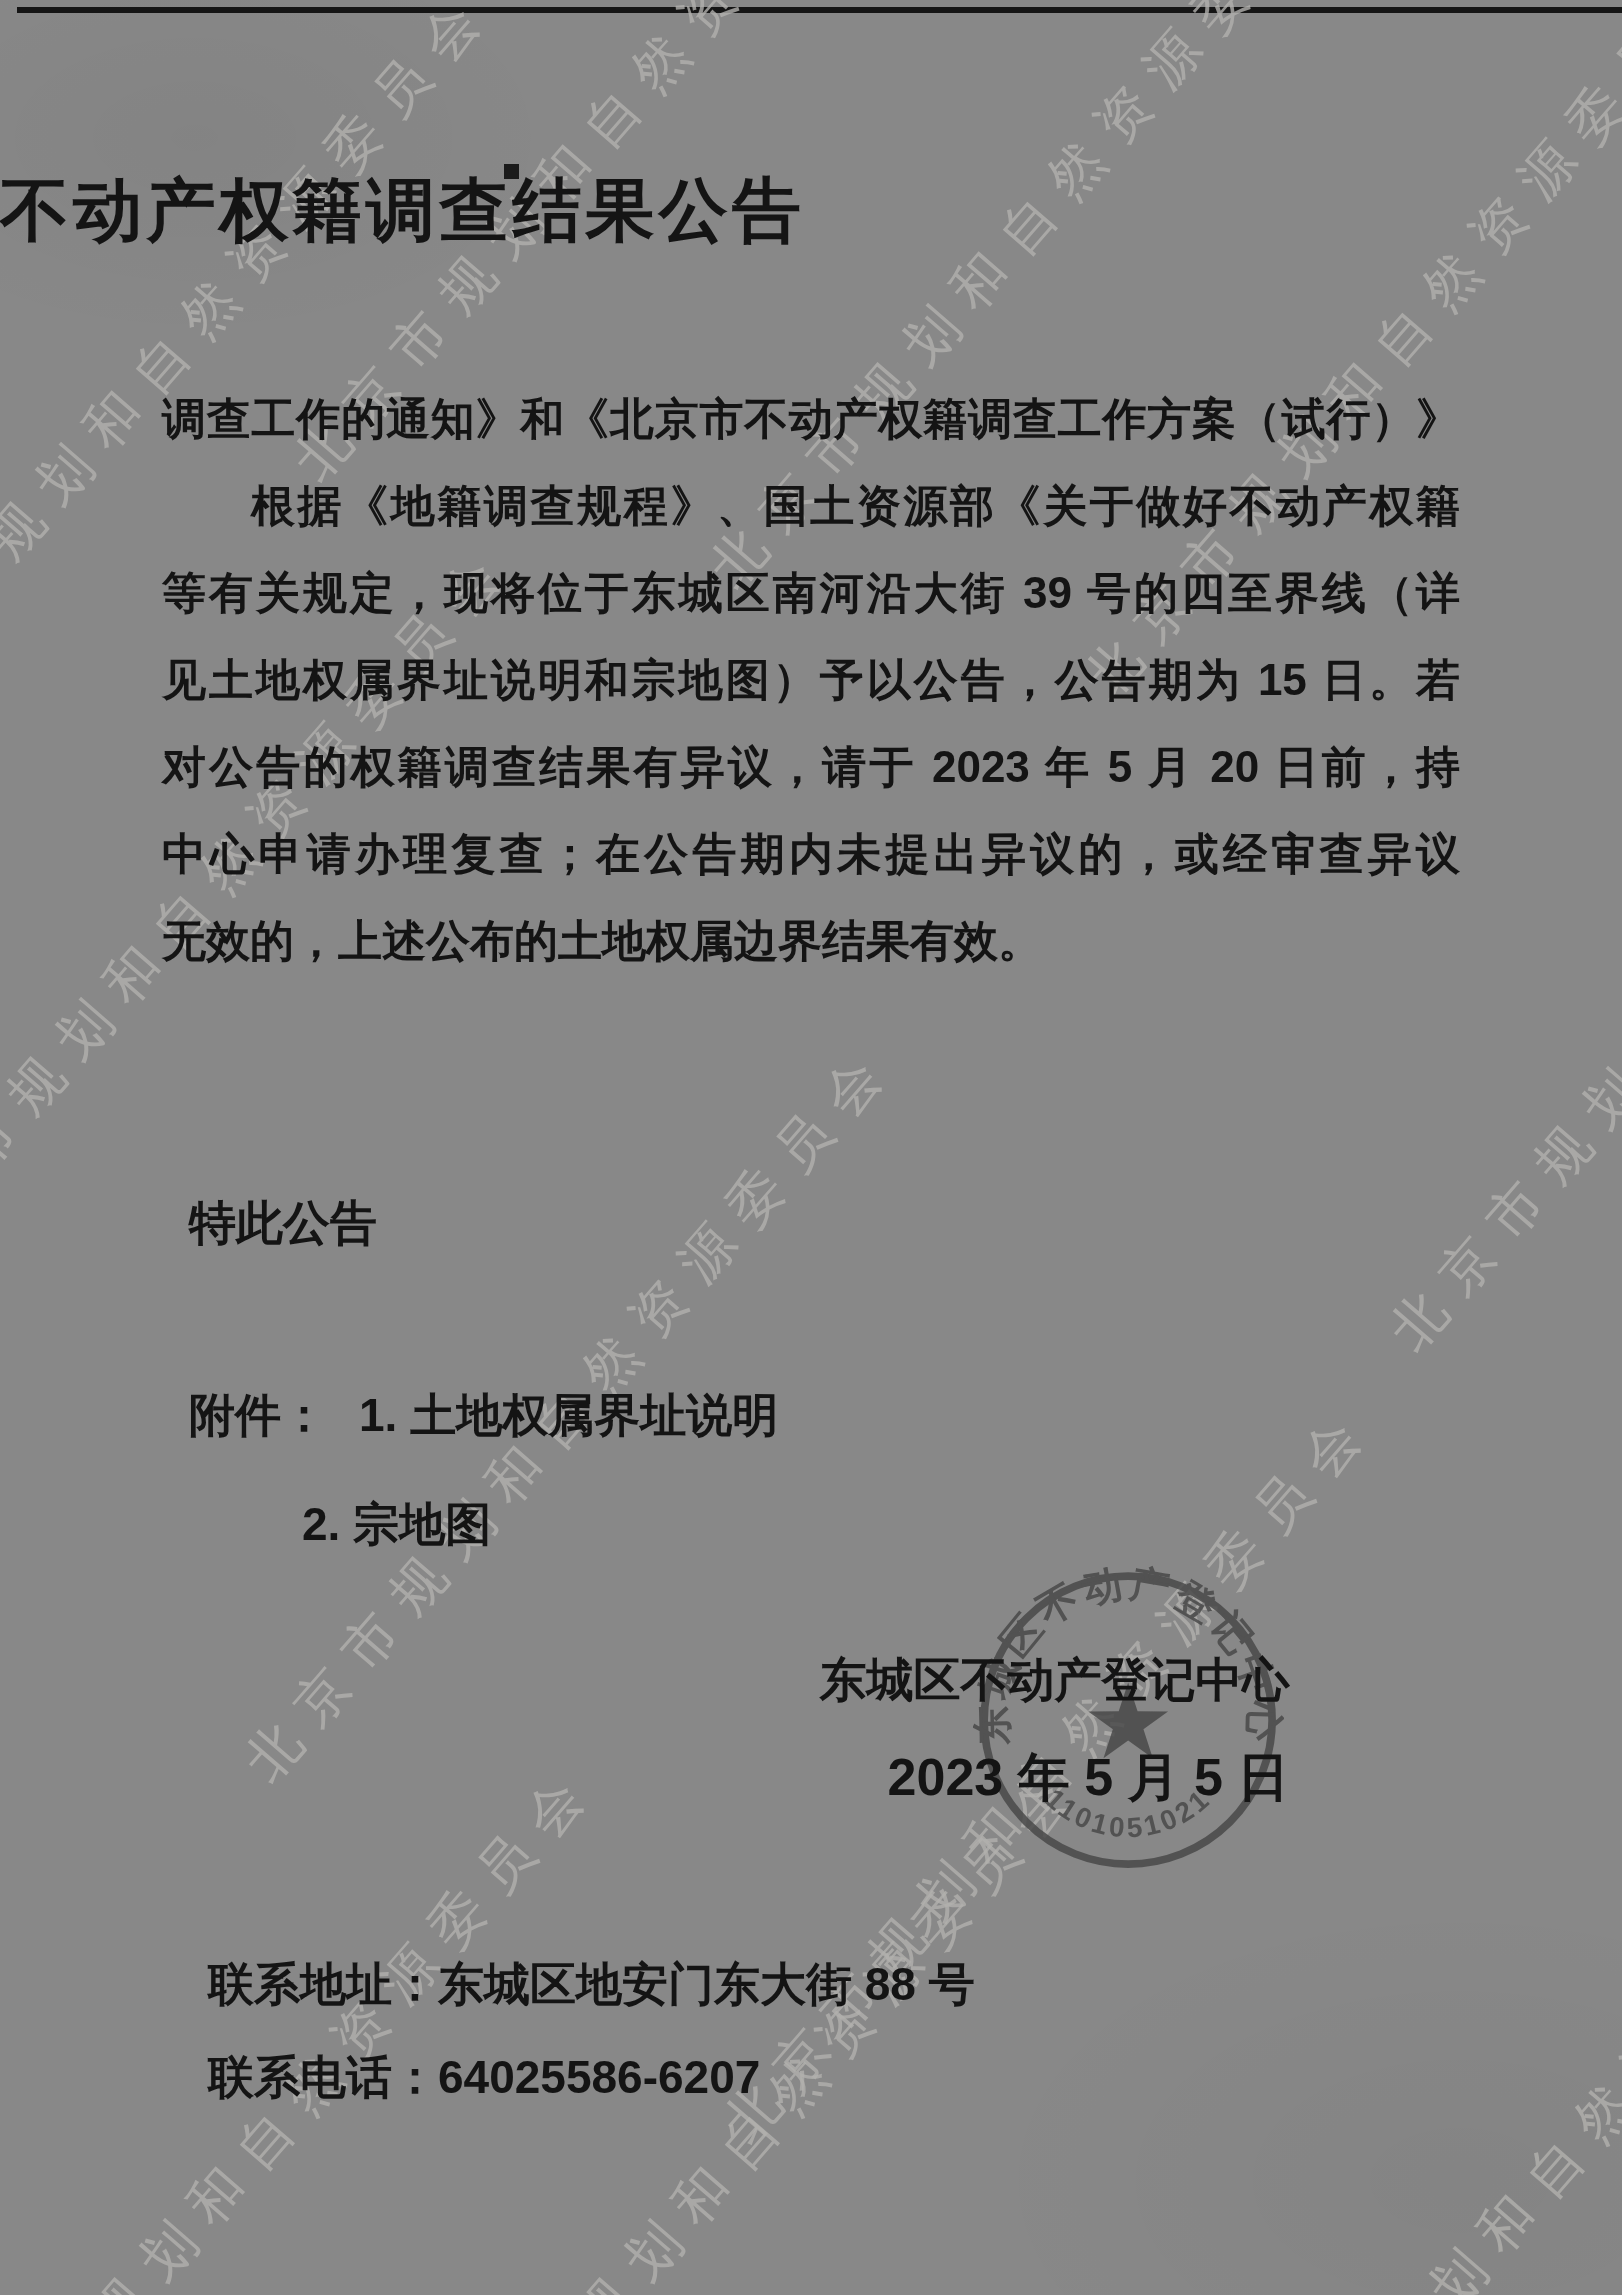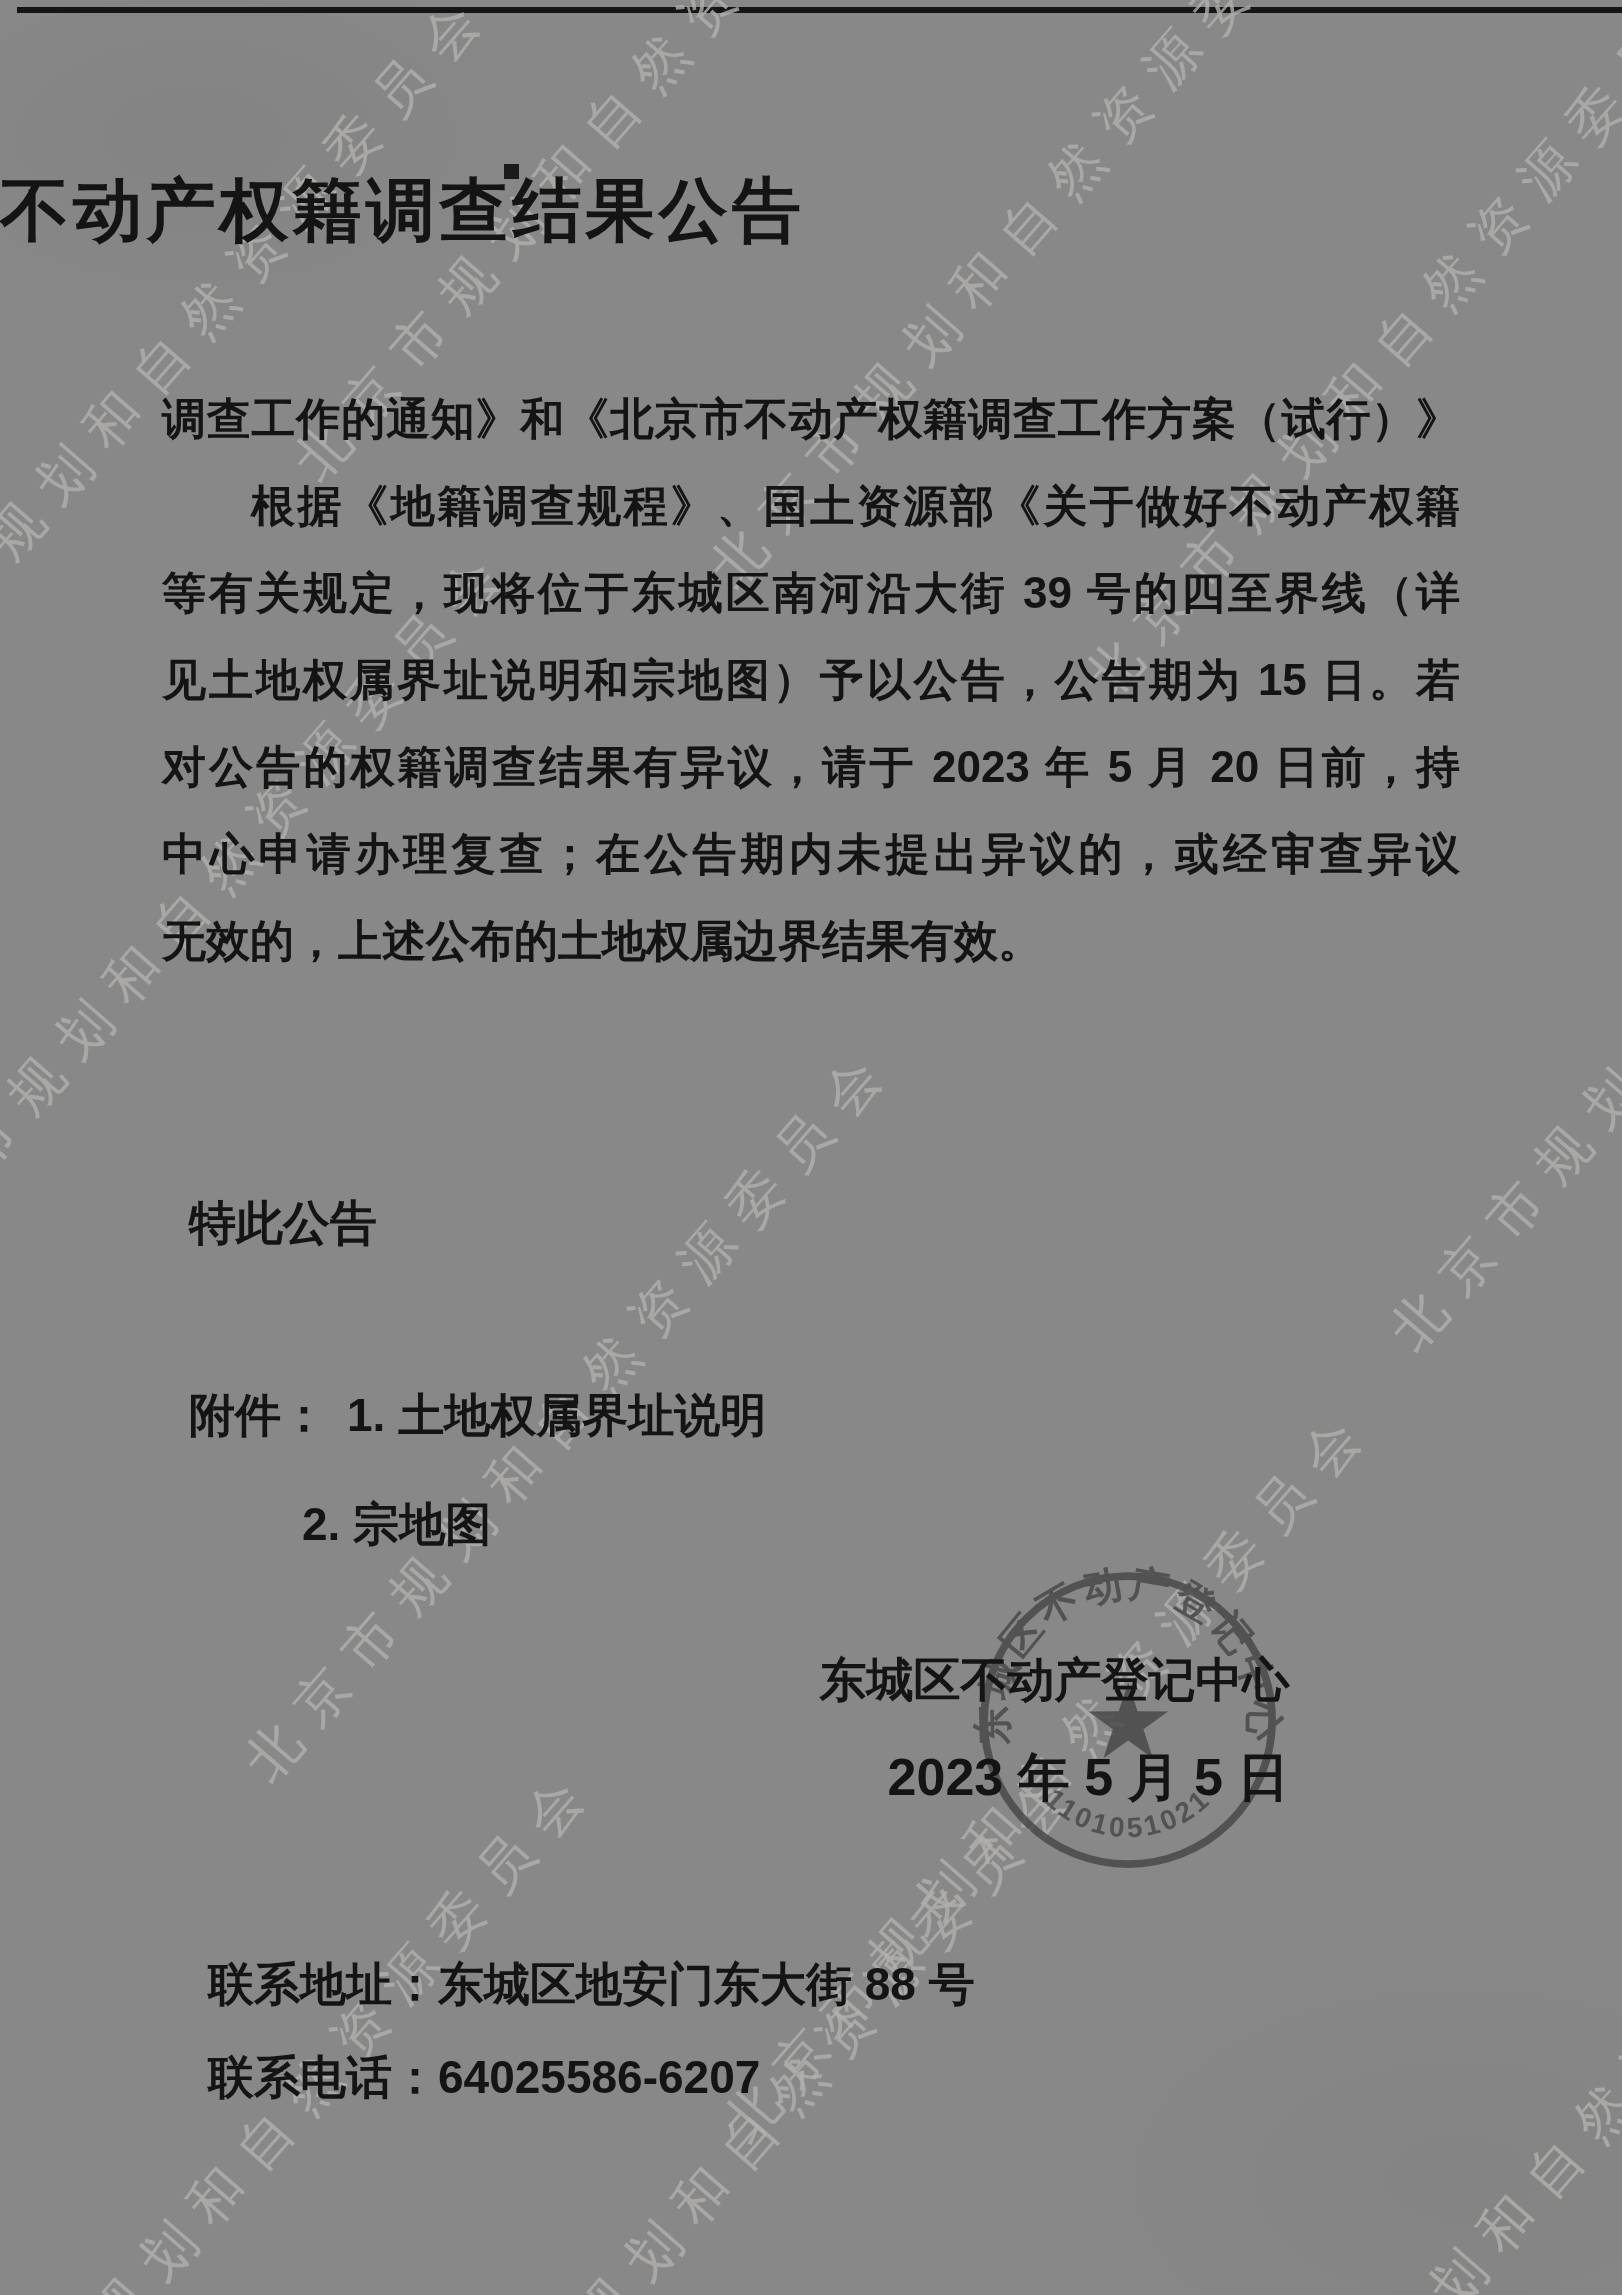--- a/index.html
+++ b/index.html
@@ -31,21 +31,21 @@
     position:absolute;z-index:3;top:165px;left:0;width:100%;
     text-align:left;font-size:69px;font-weight:900;letter-spacing:4.2px;
   }
   .para{position:absolute;z-index:3;left:162px;top:375px;width:1298px;
         font-size:44px;font-weight:700;}
   .para .bl{height:87px;line-height:87px;text-align:justify;text-align-last:justify;}
   .para .bl.indent{padding-left:89px;}
   .para .bl.lastline{text-align:center;text-align-last:left;}
   .closing{position:absolute;z-index:3;left:189px;top:1192px;font-size:47px;font-weight:800;}
   .attach{position:absolute;z-index:3;left:189px;top:1385px;font-size:46px;font-weight:800;}
-  .attach .row1{display:flex;gap:20px;}
+  .attach .row1{display:flex;gap:32px;}
   .attach .row2{margin-top:47px;margin-left:113px;}
   .issuer{position:absolute;z-index:4;left:749px;top:1649px;width:611px;
           text-align:center;font-size:47px;font-weight:800;}
   .docdate{position:absolute;z-index:4;left:783px;top:1743px;width:611px;
            text-align:center;font-size:52px;font-weight:800;}
   .stamp{position:absolute;z-index:2;left:973px;top:1565px;width:311px;height:311px;
          opacity:.82;filter:blur(0.3px);}
   .addr{position:absolute;z-index:3;left:208px;top:1954px;font-size:46px;font-weight:800;}
   .phone{position:absolute;z-index:3;left:208px;top:2047px;font-size:46px;font-weight:800;}
 </style>

